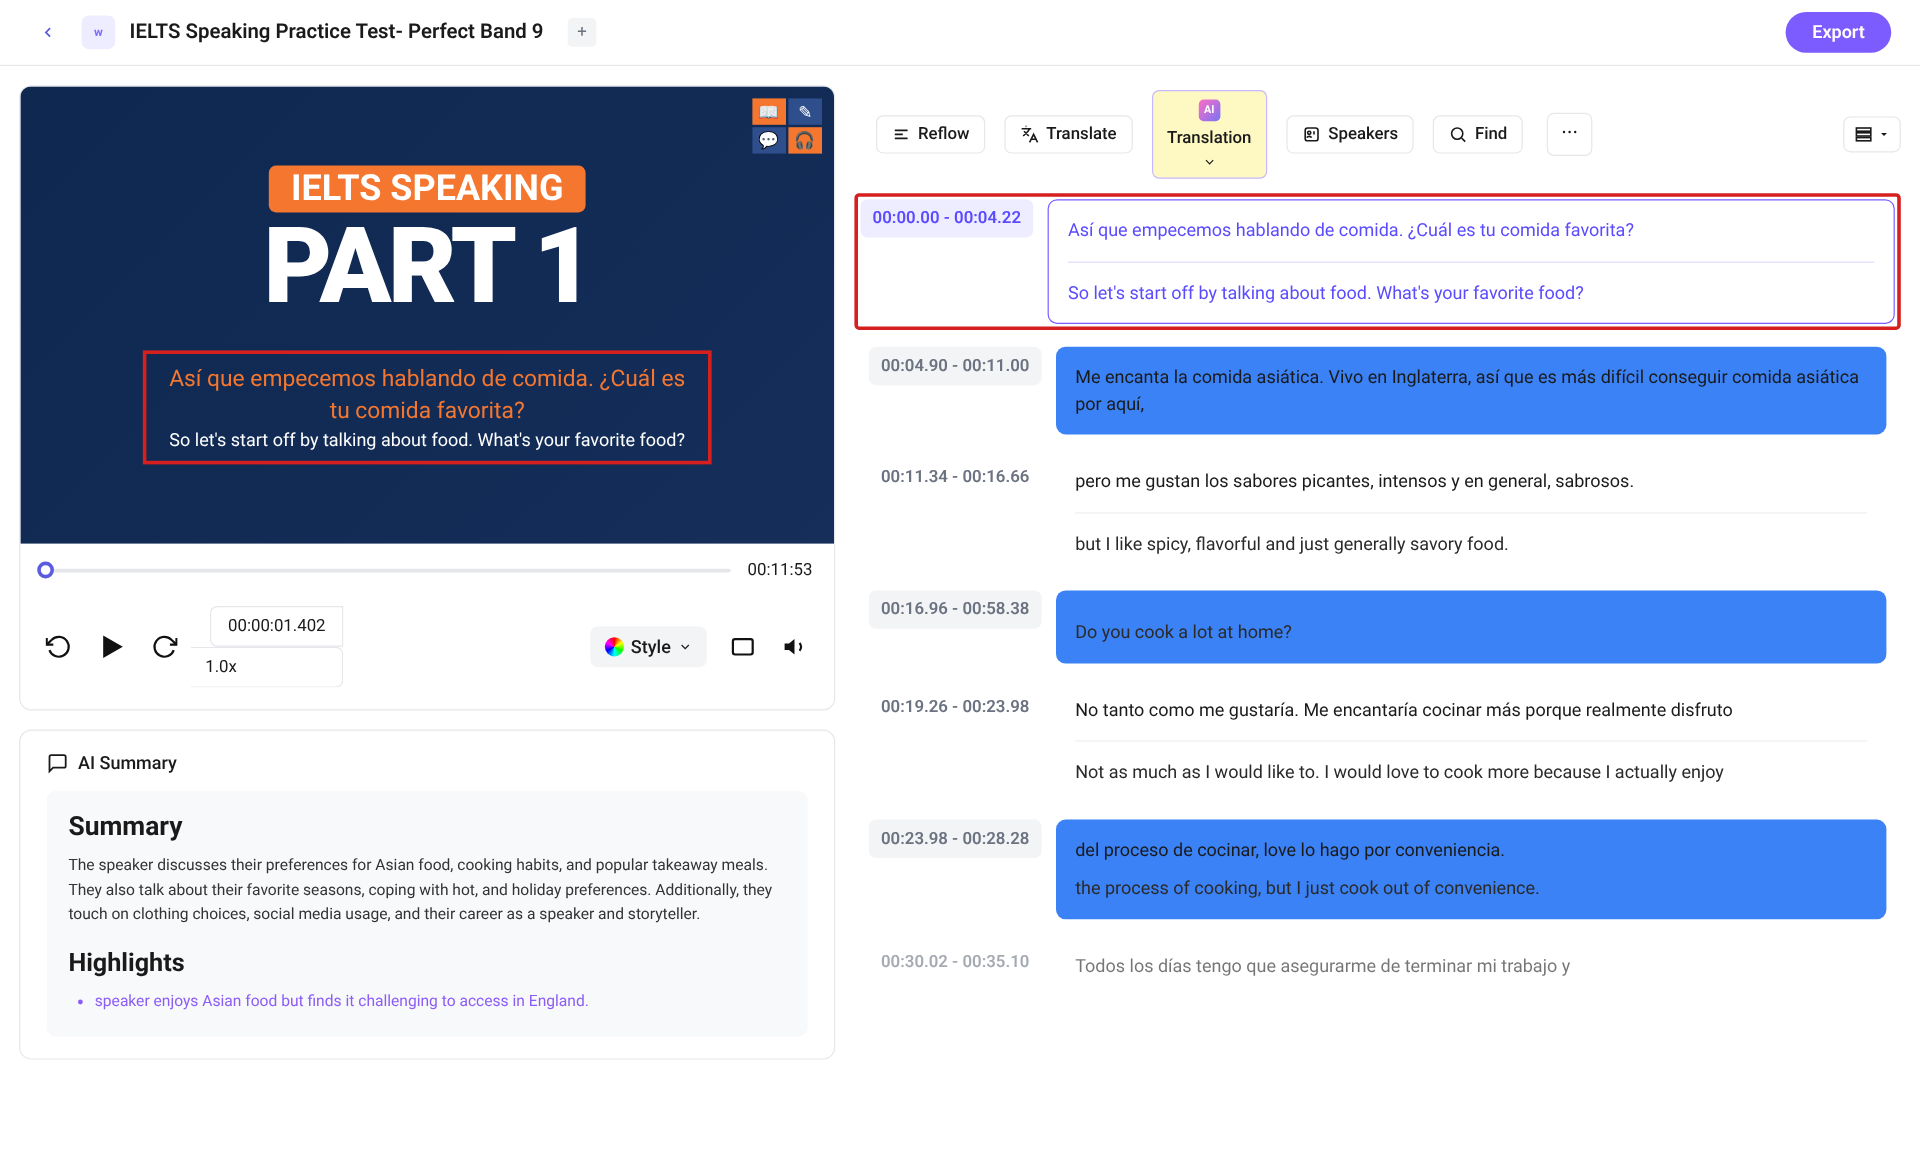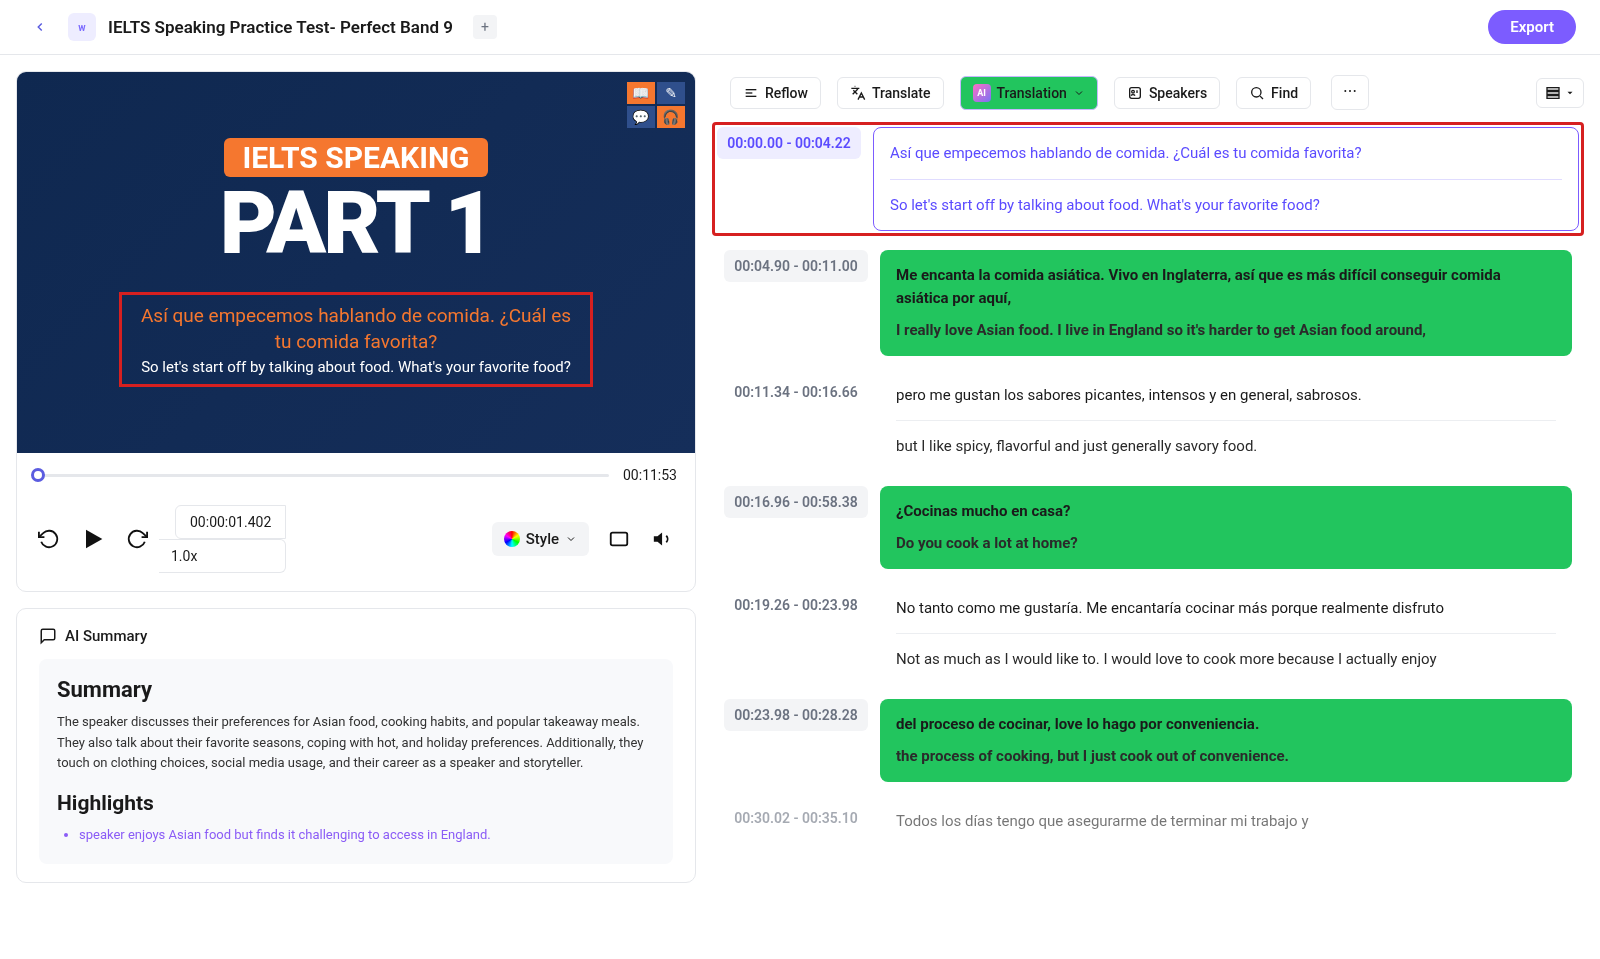--- a/index.html
+++ b/index.html
@@ -44,37 +44,37 @@
 .summary-header { display: flex; align-items: center; gap: 8px; font-size: 15px; font-weight: 500; margin-bottom: 14px; }
 .summary-inner { background: #f8f9fb; border-radius: 8px; padding: 18px 18px; }
 .sum-h { font-size: 22px; font-weight: 700; margin-bottom: 10px; }
 .sum-p { font-size: 13px; line-height: 1.55; color: #333; margin-bottom: 18px; }
 .hl-h { font-size: 21px; font-weight: 700; margin-bottom: 10px; }
 .hl-list { padding-left: 22px; font-size: 13px; line-height: 1.6; color: #8b5cf6; }
 .hl-list ul { padding-left: 22px; list-style-type: circle; }
 
 .editor-toolbar { display: flex; align-items: center; gap: 16px; padding: 4px 0 12px 18px; }
 .tool-btn { display: flex; align-items: center; gap: 6px; border: 1px solid #e5e7eb; border-radius: 6px; padding: 7px 12px; font-size: 14px; font-weight: 500; cursor: pointer; background: #fff; }
-.tool-btn.active { border-color: #c7b8ff; background: #22c55e; }
+.tool-btn.active { border-color: #c7b8ff; background: #fef9c3; flex-direction: column; }
 .ai-icon { width: 18px; height: 18px; border-radius: 4px; background: linear-gradient(135deg, #ff6ec4, #7873f5); display: flex; align-items: center; justify-content: center; color: #fff; font-size: 9px; font-weight: 700; }
 .tool-more { margin-left: 4px; border: 1px solid #e5e7eb; border-radius: 6px; padding: 7px 10px; cursor: pointer; }
 .view-switch { margin-left: auto; border: 1px solid #e5e7eb; border-radius: 6px; padding: 6px 8px; cursor: pointer; display: flex; align-items: center; gap: 4px; }
 
 .transcript-wrap { flex: 1; overflow: visible; position: relative; }
 .transcript-wrap > .segment:first-child { border: 3px solid #d62020; border-radius: 4px; padding: 2px; }
 .segment { display: flex; gap: 12px; padding: 6px 12px; margin-bottom: 8px; }
 .seg-time { width: 144px; font-size: 14px; font-weight: 600; color: #6b7280; padding: 8px 6px; border-radius: 6px; align-self: flex-start; background: #f3f4f6; text-align: center; }
 .seg-body { flex: 1; background: #fff; border: 1px solid #e5e7eb; border-radius: 8px; padding: 14px 16px; font-size: 15px; line-height: 1.5; }
 .seg-body.active { border: 1.5px solid #7c5cff; color: #5b4bff; }
 .seg-body.active .seg-en { color: #5b4bff; border-top: 1px solid #e0dcff; }
 .seg-time.active { color: #5b4bff; background: #eeedff; text-align: center; }
 .seg-en { color: #2a2a2a; margin-top: 14px; padding-top: 14px; border-top: 1px solid #eceef1; }
 .seg-time.plain { background: transparent; color: #6b7280; }
 .seg-body.plain { background: transparent; border: none; padding: 8px 16px; }
-.seg-body.bg { background: #22c55e; border: none; font-weight: bold; }
+.seg-body.bg { background: #3b82f6; border: none; }
 .seg-body.bg .seg-en { border-top: none; margin-top: 10px; padding-top: 0; }
 </style>
 </head>
 <body>
 
 <div class="topbar">
   <div class="back-btn">
     <svg width="14" height="14" viewBox="0 0 24 24" fill="none" stroke="currentColor" stroke-width="2.5">
         <polyline points="15 18 9 12 15 6"></polyline>
       </svg>
@@ -232,34 +232,32 @@
         <div class="seg-time active">00:00.00 - 00:04.22</div>
         <div class="seg-body active">
           <div>Así que empecemos hablando de comida. ¿Cuál es tu comida favorita?</div>
           <div class="seg-en">So let's start off by talking about food. What's your favorite food?</div>
         </div>
       </div>
       <div class="segment">
         <div class="seg-time">00:04.90 - 00:11.00</div>
         <div class="seg-body bg">
           <div>Me encanta la comida asiática. Vivo en Inglaterra, así que es más difícil conseguir comida asiática por aquí,</div>
-          <div class="seg-en">I really love Asian food. I live in England so it's harder to get Asian food around,</div>
         </div>
       </div>
       <div class="segment">
         <div class="seg-time plain">00:11.34  -  00:16.66</div>
         <div class="seg-body plain">
           <div>pero me gustan los sabores picantes, intensos y en general, sabrosos.</div>
           <div class="seg-en">but I like spicy, flavorful and just generally savory food.</div>
         </div>
       </div>
       <div class="segment">
         <div class="seg-time">00:16.96  -  00:58.38</div>
         <div class="seg-body bg">
-          <div>¿Cocinas mucho en casa?</div>
           <div class="seg-en">Do you cook a lot at home?</div>
         </div>
       </div>
       <div class="segment">
         <div class="seg-time plain">00:19.26  -  00:23.98</div>
         <div class="seg-body plain">
           <div>No tanto como me gustaría. Me encantaría cocinar más porque realmente disfruto</div>
           <div class="seg-en">Not as much as I would like to. I would love to cook more because I actually enjoy</div>
         </div>
       </div>

